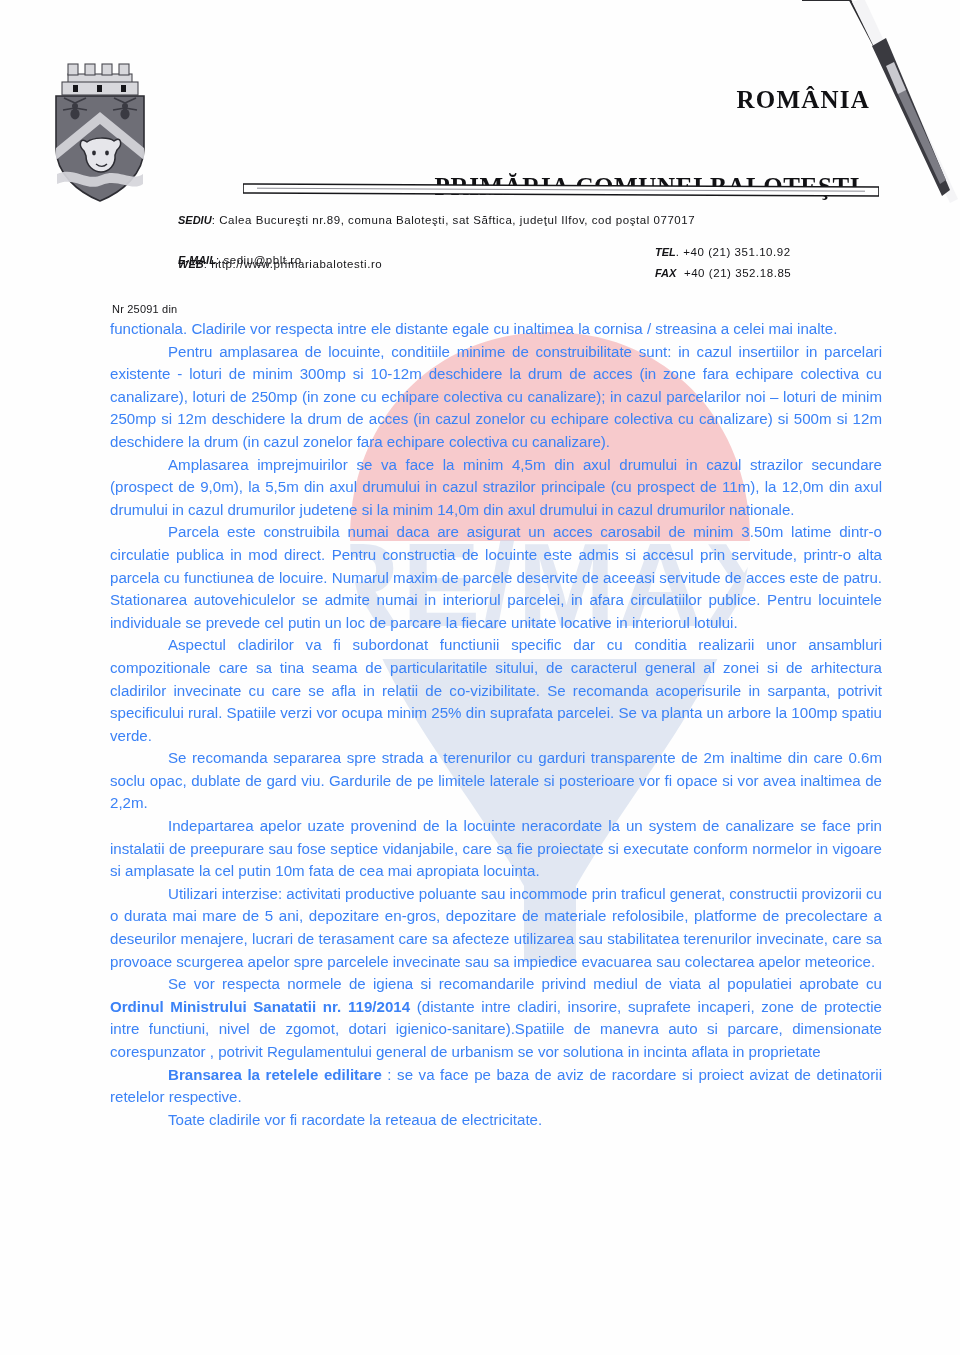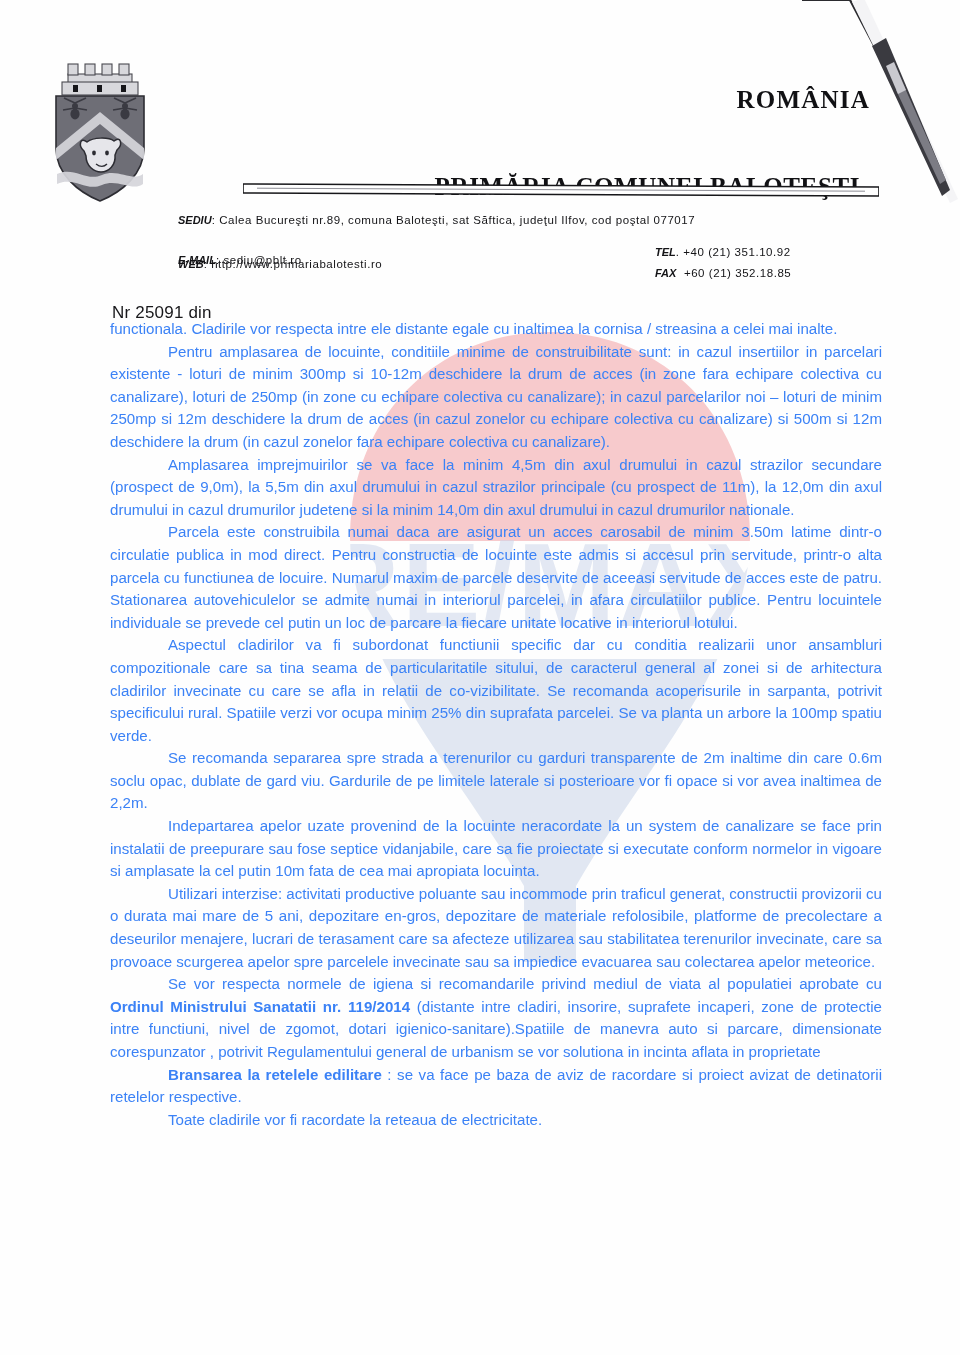--- a/index.html
+++ b/index.html
@@ -113,21 +113,21 @@
   #c-email { left: 178px; top: 23px; margin-top: 17px; }
   #c-web   { left: 178px; top: 44px; }
   #c-tel   { left: 655px; top: 32px; }
   #c-fax   { left: 655px; top: 53px; }
 
   
   #doc-no {
     position: absolute;
     left: 112px;
     top: 303px;
-    font-size: 17px;
+    font-size: 11px;
     letter-spacing: .2px;
     z-index: 3;
     white-space: nowrap;
   }
 
   #body-text {
     position: absolute;
     left: 110px;
     top: 318px;
     width: 772px;
@@ -242,21 +242,21 @@
       <div class="c-line" id="c-email">
         <span class="c-lab">E-MAIL</span><span>: </span><span>sediu@pblt.ro</span>
       </div>
       <div class="c-line" id="c-web">
         <span class="c-lab">WEB</span><span>: </span><span>http://www.primariabalotesti.ro</span>
       </div>
       <div class="c-line" id="c-tel">
         <span class="c-lab">TEL</span><span>. </span><span>+40 (21) 351.10.92</span>
       </div>
       <div class="c-line" id="c-fax">
-        <span class="c-lab">FAX</span><span>&nbsp; </span><span>+60 (21) 352.18.85</span>
+        <span class="c-lab">FAX</span><span>&nbsp; </span><span>+40 (21) 352.18.85</span>
       </div>
     </div>
   </div>
 
   <div id="doc-no">Nr 25091 din</div>
 
   <div id="body-text">
     <p>functionala. Cladirile vor respecta intre ele distante egale cu inaltimea la cornisa / streasina a celei mai inalte.</p>
     <p class="ind">Pentru amplasarea de locuinte, conditiile minime de construibilitate sunt: in cazul insertiilor in parcelari existente - loturi de minim 300mp si 10-12m deschidere la drum de acces (in zone fara echipare colectiva cu canalizare), loturi de 250mp (in zone cu echipare colectiva cu canalizare); in cazul parcelarilor noi – loturi de minim 250mp si 12m deschidere la drum de acces (in cazul zonelor cu echipare colectiva cu canalizare) si 500m si 12m deschidere la drum (in cazul zonelor fara echipare colectiva cu canalizare).</p>
     <p class="ind">Amplasarea imprejmuirilor se va face la minim 4,5m din axul drumului in cazul strazilor secundare (prospect de 9,0m), la 5,5m din axul drumului in cazul strazilor principale (cu prospect de 11m), la 12,0m din axul drumului in cazul drumurilor judetene si la minim 14,0m din axul drumului in cazul drumurilor nationale.</p>

